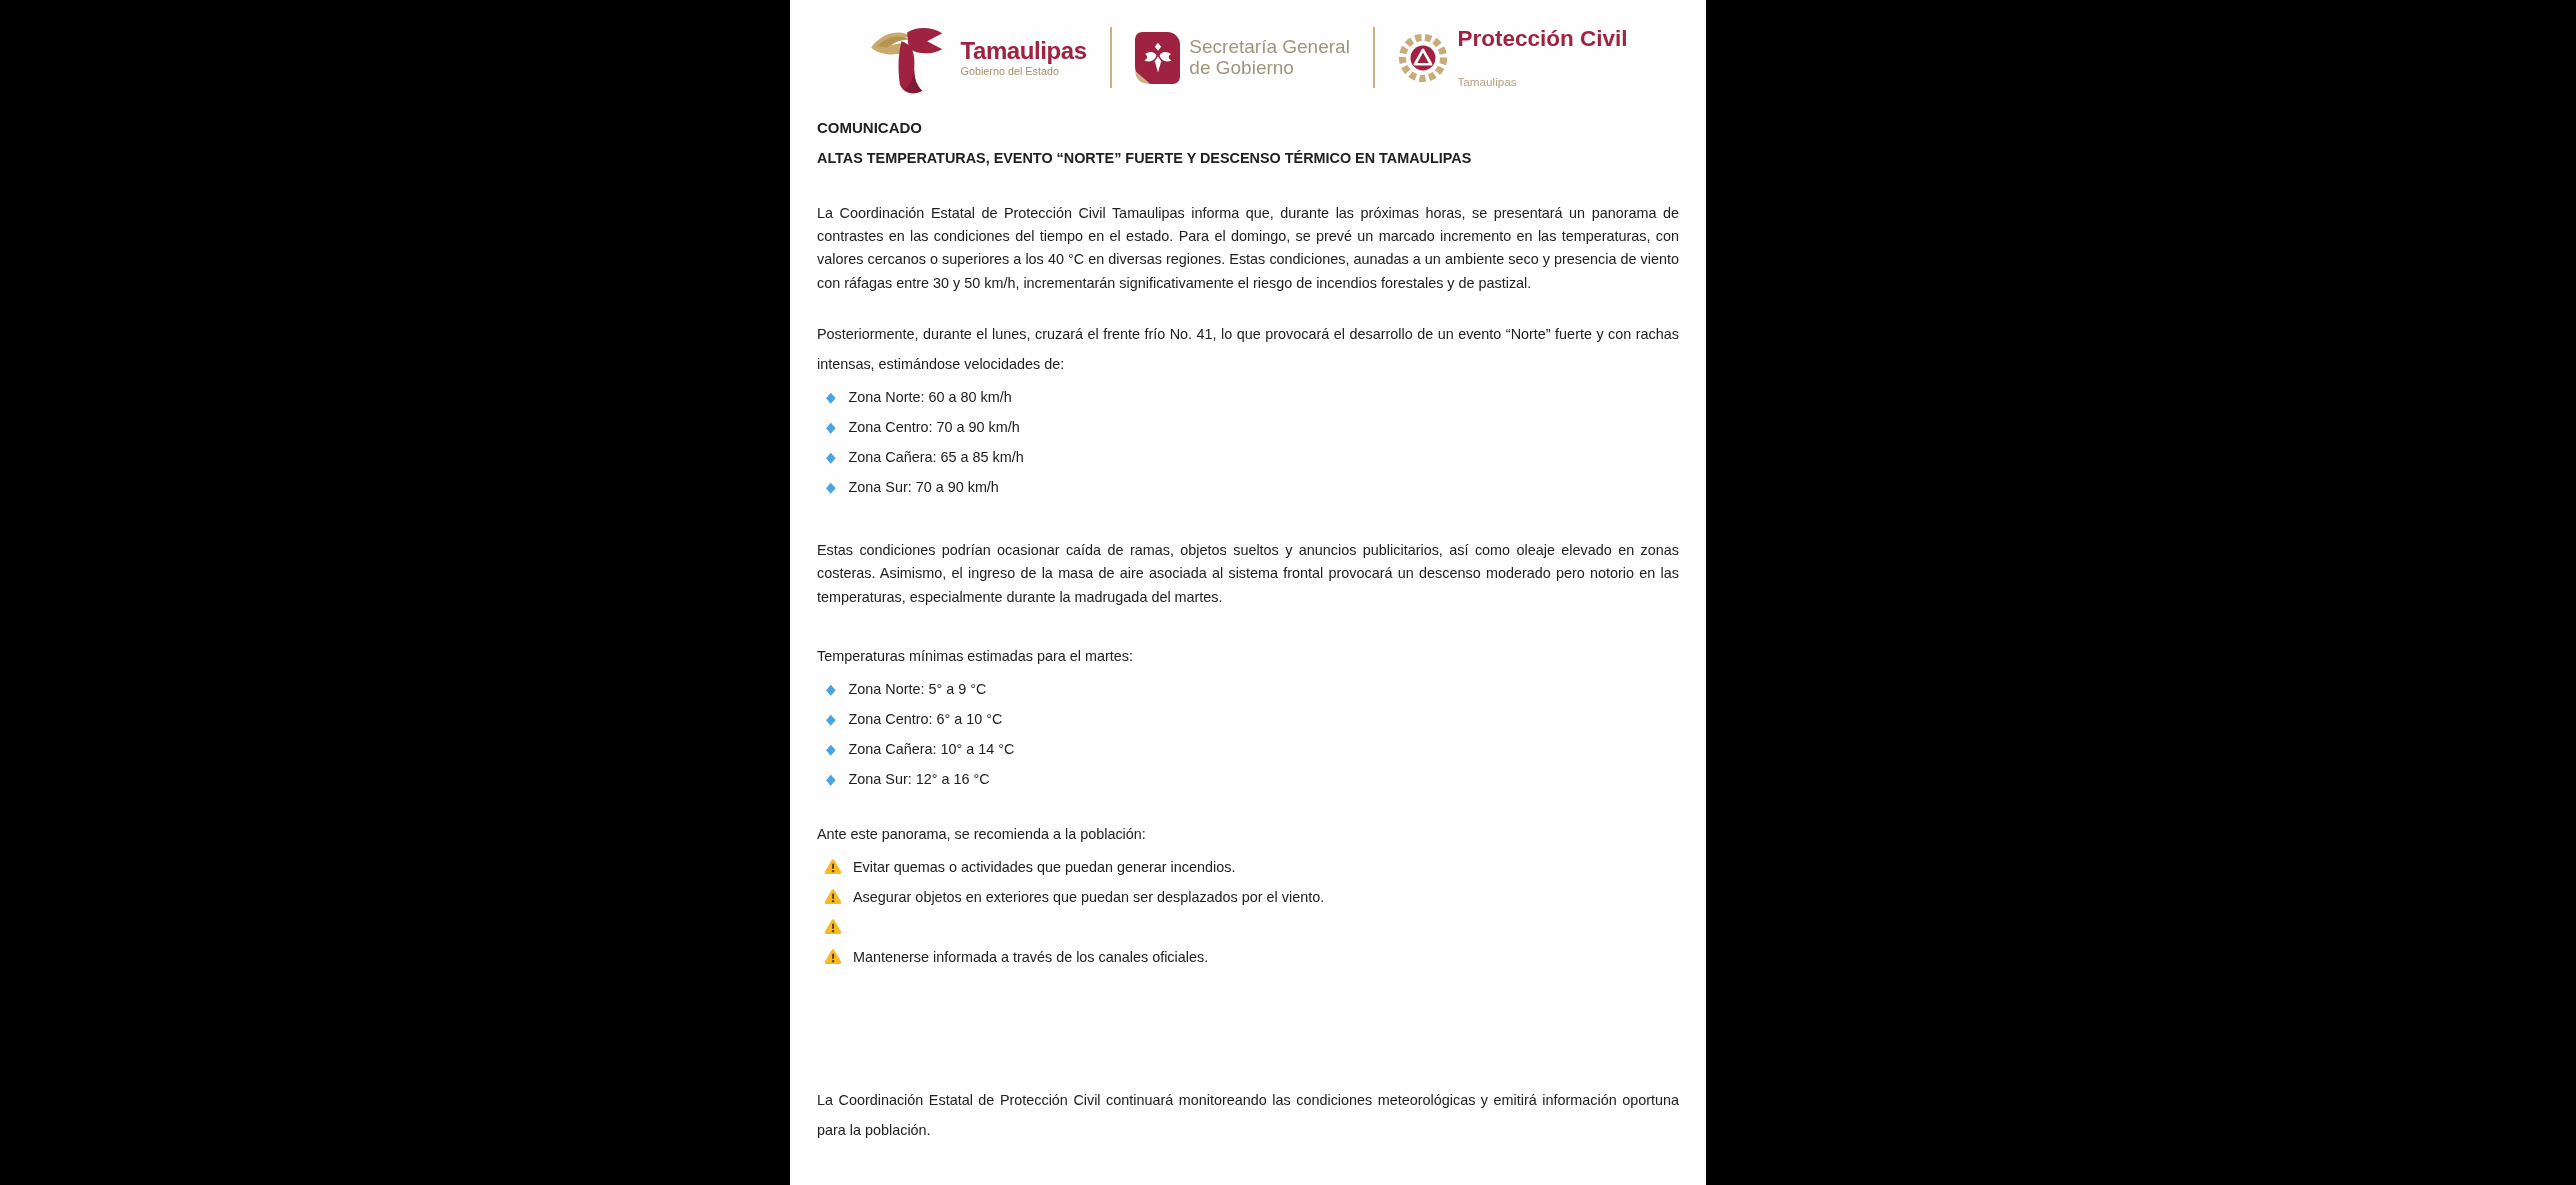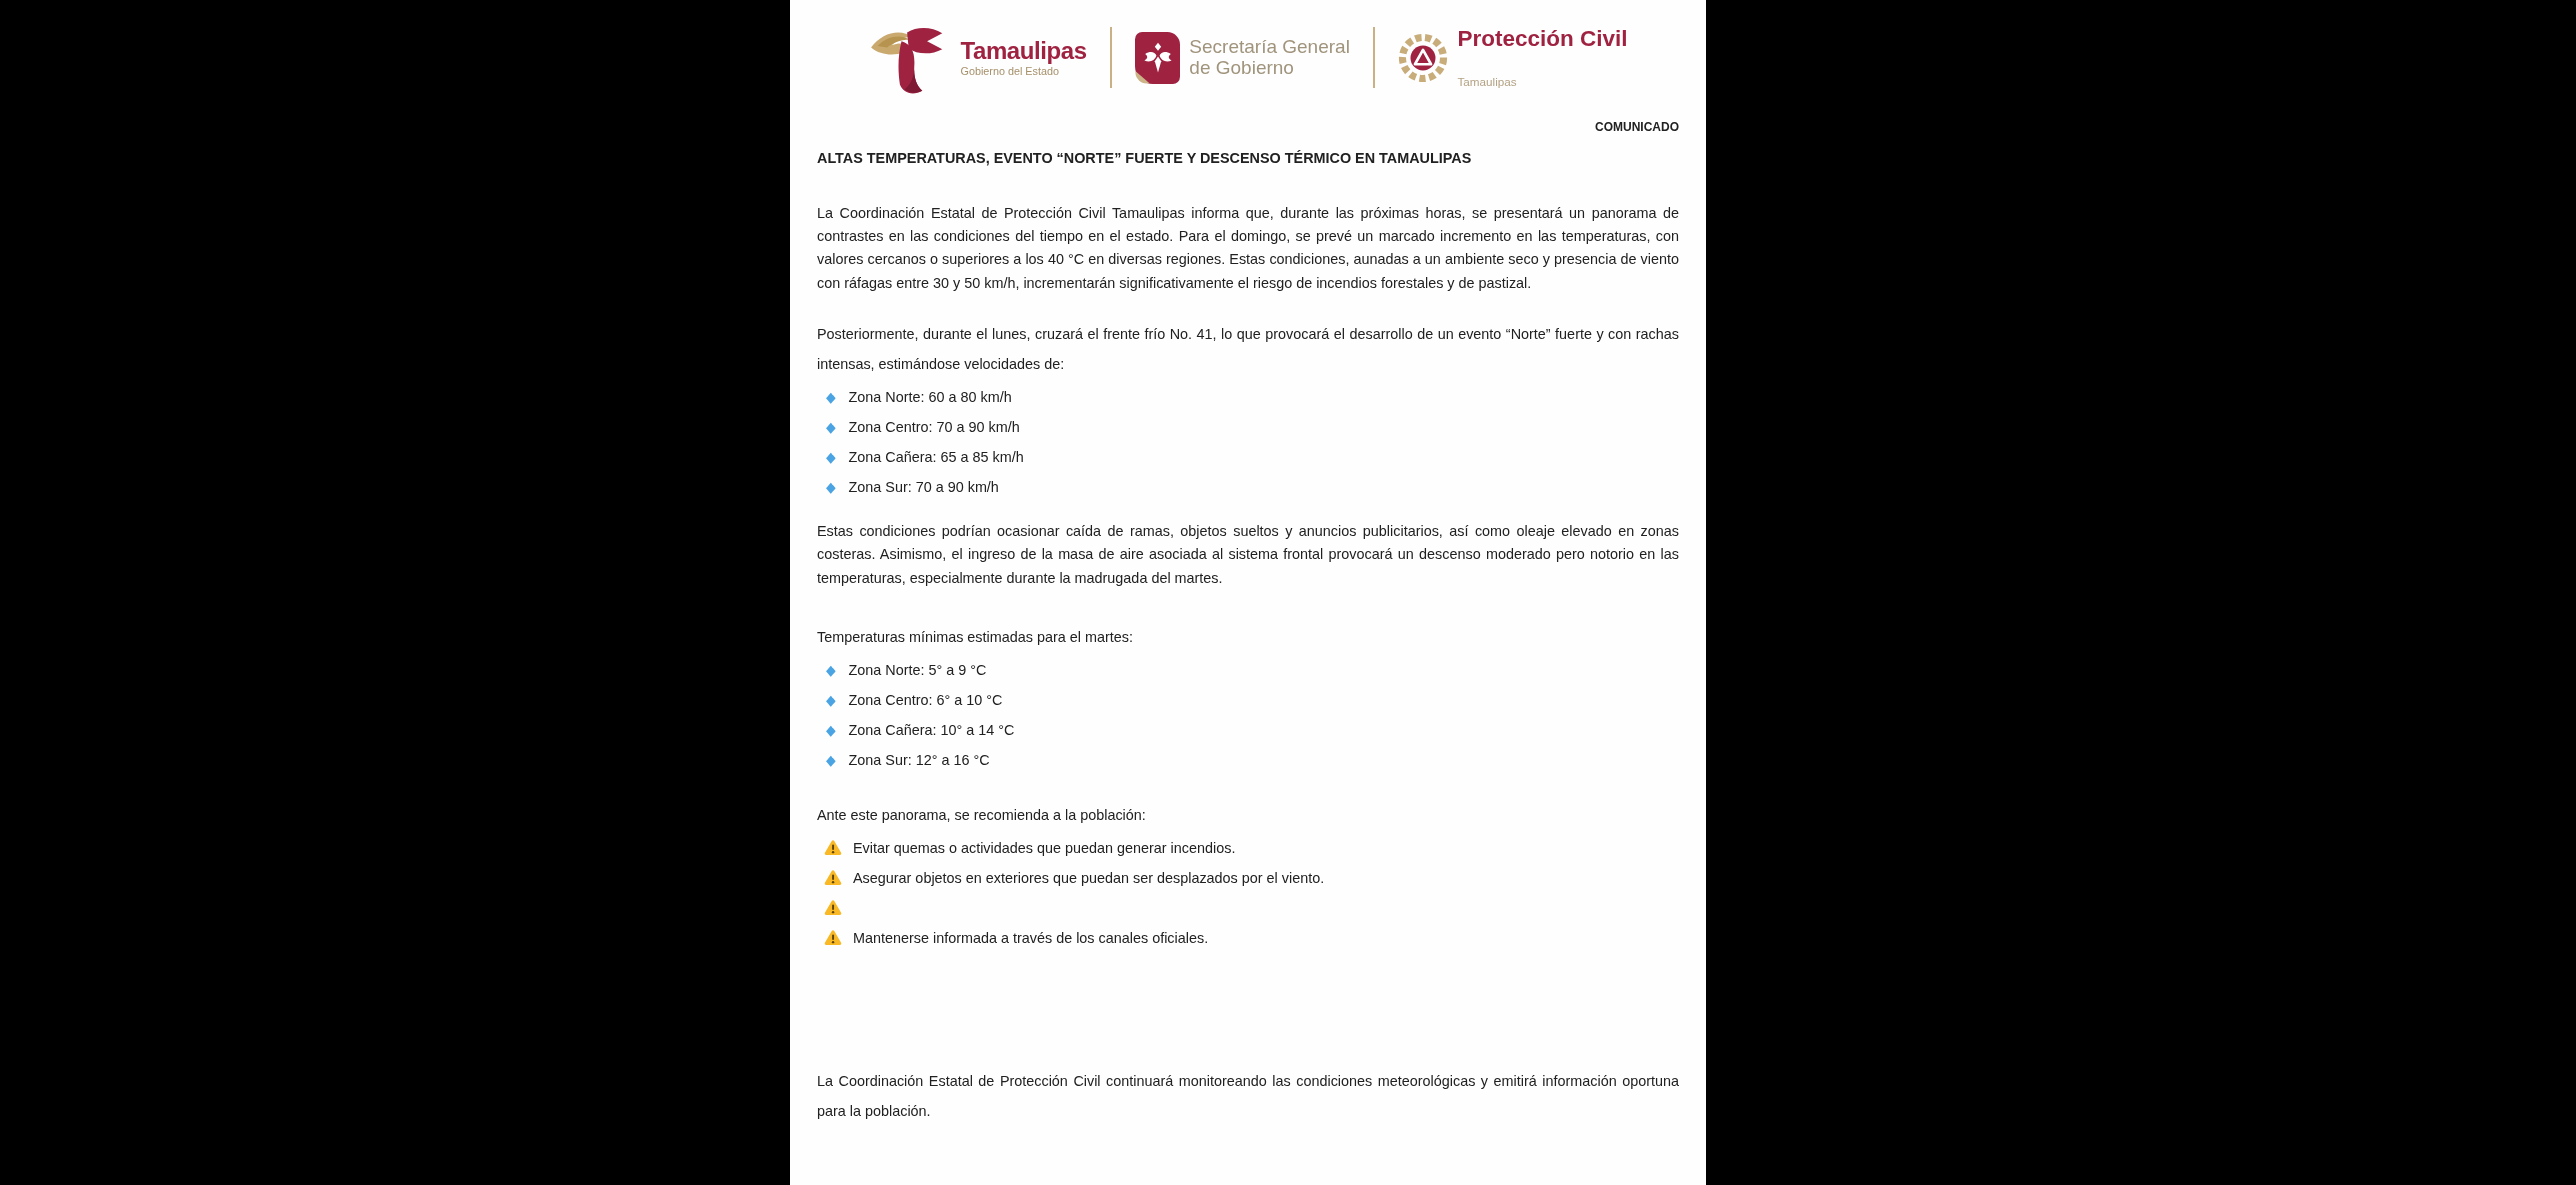--- a/index.html
+++ b/index.html
@@ -34,28 +34,28 @@
     display:flex;align-items:center;justify-content:center;
   }
   .sgg-corner{position:absolute;left:0;bottom:0;width:14.4px;height:12.6px;
     background:#cdb488;border-radius:0 0 0 18px;
     clip-path:polygon(0 0,0 100%,100% 100%);}
   .sgg-text{font-size:19px;color:#a0947c;line-height:20.7px;}
   .pc-text{display:flex;flex-direction:column;line-height:1.05;gap:22px;}
   .pc-title{font-size:22.5px;font-weight:bold;color:#9f2241;}
   .pc-sub{font-size:11.7px;color:#b4a284;margin-top:2.7px;}
   
-  .kicker{margin-top:24px;text-align:right;font-size:12px;font-weight:bold;line-height:17px;}
+  .kicker{margin-top:24px;text-align:left;font-size:15px;font-weight:bold;line-height:17px;}
   .doc-title{margin:12.6px 0 0 0;text-align:left;font-size:14.4px;font-weight:bold;line-height:18px;}
   .para{margin:0;font-size:14.4px;text-align:justify;}
   .lh-normal{line-height:23.4px;}
   .lh-wide{line-height:30px;}
   .p1{margin-top:35px;}
   .p2{margin-top:24px;}
-  .p3{margin-top:18px;}
+  .p3{margin-top:37px;}
   .heading{margin:0;font-size:14.4px;line-height:23.4px;text-align:left;}
   .heading-temp{margin-top:36px;}
   .heading-reco{margin-top:29px;}
   .closing{margin-top:113px;}
   ul.bullets{list-style:none;margin:0;padding:0 0 0 7.2px;}
   ul.bullets li{
     display:flex;align-items:center;gap:10.8px;
     font-size:14.4px;line-height:30px;height:30px;
   }
   .list1{margin-top:2.7px !important;}

